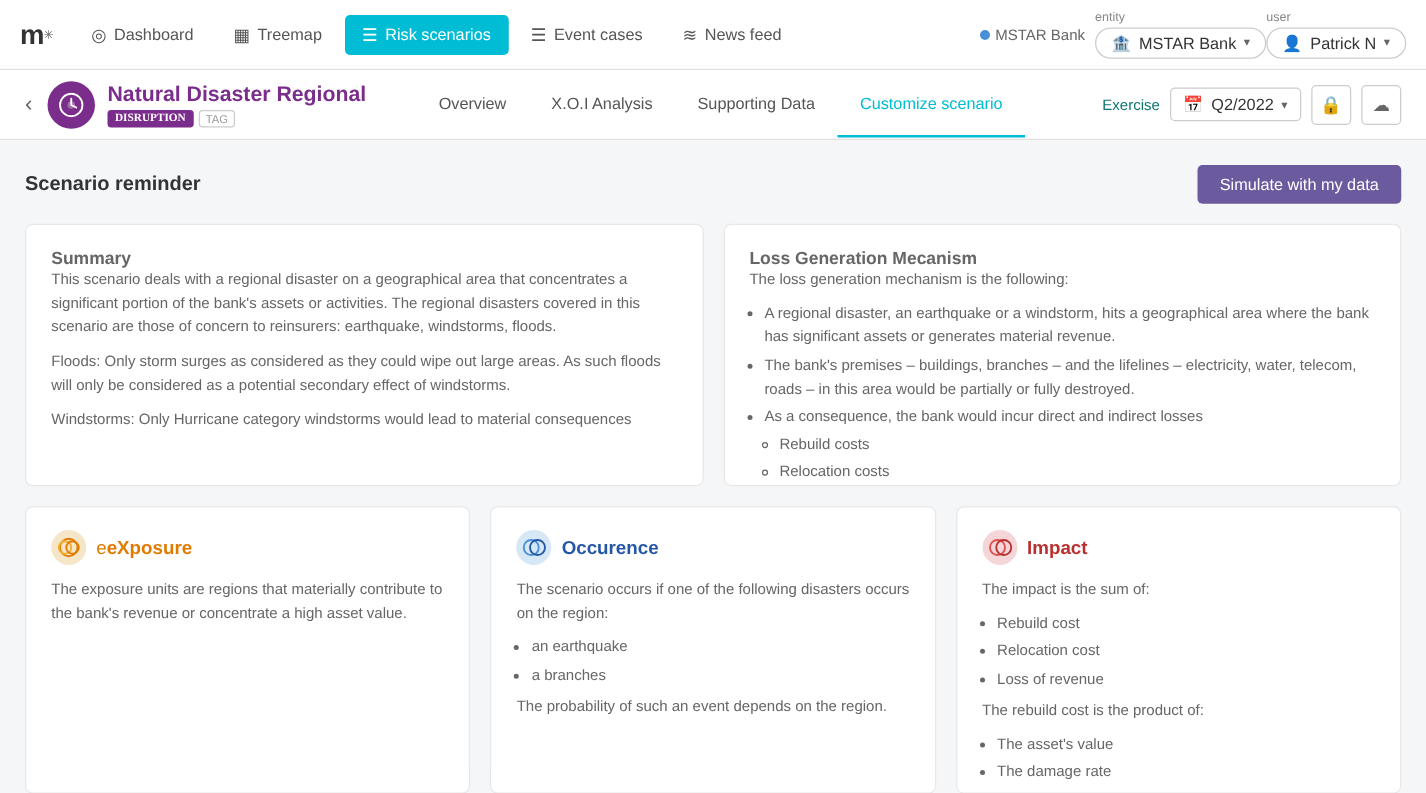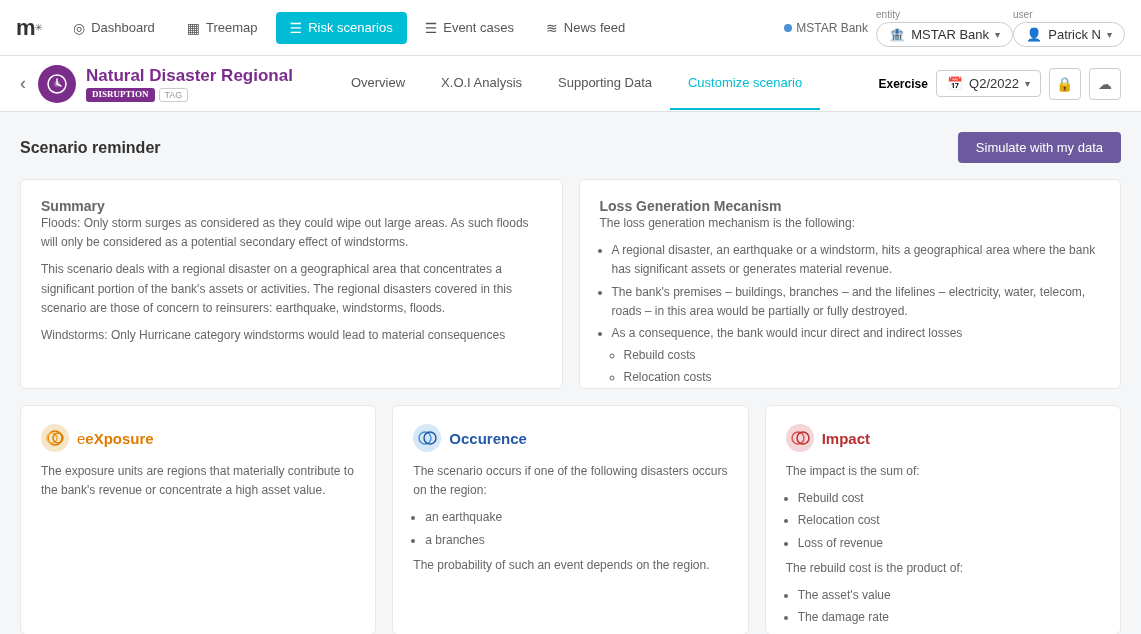--- a/index.html
+++ b/index.html
@@ -94,21 +94,21 @@
       padding: 18px 18px; cursor: pointer; color: #555;
       font-size: 13px; font-weight: 500; border-bottom: 2px solid transparent;
       white-space: nowrap;
     }
     .scenario-tab.active {
       color: #00bcd4; border-bottom: 2px solid #00bcd4;
     }
     .exercise-group {
       margin-left: auto; display: flex; align-items: center; gap: 8px;
     }
-    .exercise-label { font-size: 12px; color: #000000; font-weight: bold; }
+    .exercise-label { font-size: 12px; color: #0f766e; }
     .exercise-select {
       display: flex; align-items: center; gap: 6px;
       border: 1px solid #ccc; border-radius: 4px;
       padding: 5px 10px; cursor: pointer; background: #fff;
       font-size: 13px;
     }
     .cal-icon { color: #555; font-size: 13px; }
     .lock-btn, .cloud-btn {
       width: 32px; height: 32px; border: 1px solid #ccc; border-radius: 4px;
       display: flex; align-items: center; justify-content: center;
@@ -278,22 +278,22 @@
   <div class="section-header">
     <h2 class="section-title">Scenario reminder</h2>
     <button class="simulate-btn">Simulate with my data</button>
   </div>
 
   <div class="cards-row-top">
 
     <div class="card card-tall">
       <div class="card-title">Summary</div>
       <div class="card-text">
+        <p>This scenario deals with a regional disaster on a geographical area that concentrates a significant portion of the bank's assets or activities. The regional disasters covered in this scenario are those of concern to reinsurers: earthquake, windstorms, floods.</p>
         <p>Floods: Only storm surges as considered as they could wipe out large areas. As such floods will only be considered as a potential secondary effect of windstorms.</p>
-        <p>This scenario deals with a regional disaster on a geographical area that concentrates a significant portion of the bank's assets or activities. The regional disasters covered in this scenario are those of concern to reinsurers: earthquake, windstorms, floods.</p>
         <p>Windstorms: Only Hurricane category windstorms would lead to material consequences</p>
       </div>
     </div>
 
     <div class="card card-tall">
       <div class="card-title">Loss Generation Mecanism</div>
       <div class="card-text">
         <p>The loss generation mechanism is the following:</p>
         <ul>
           <li>A regional disaster, an earthquake or a windstorm, hits a geographical area where the bank has significant assets or generates material revenue.</li>

